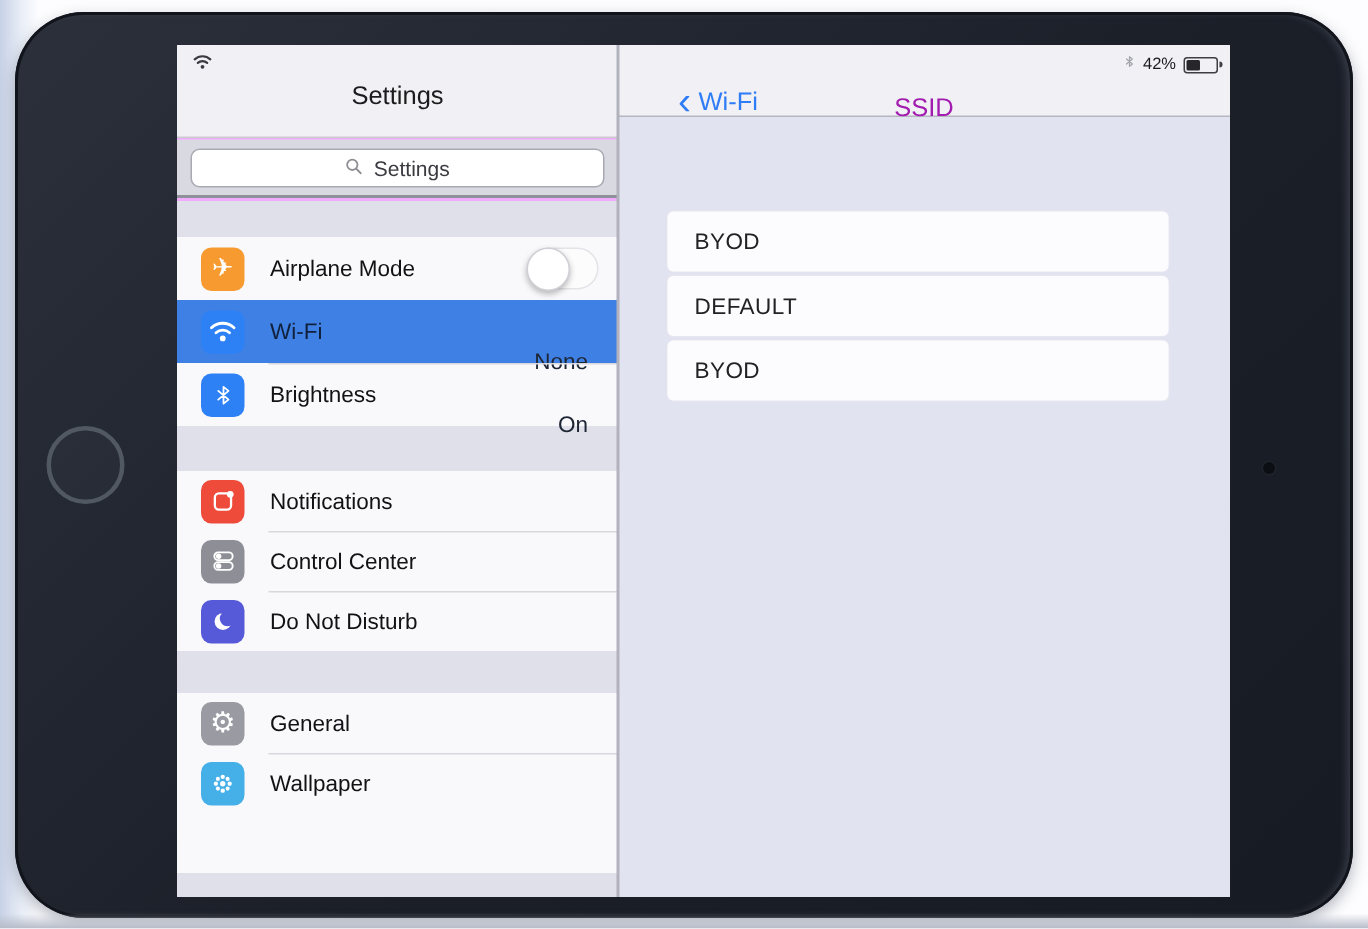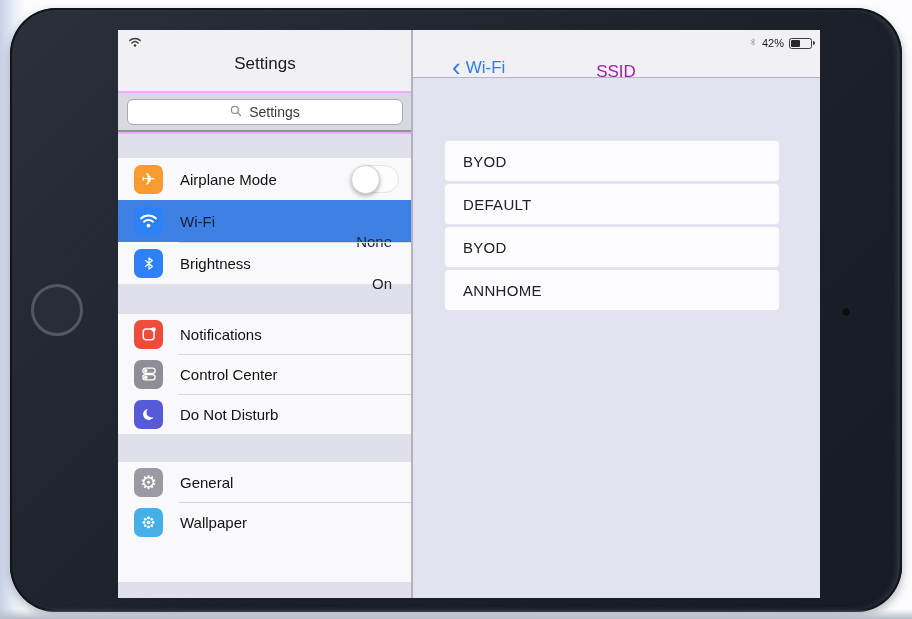--- a/index.html
+++ b/index.html
@@ -237,20 +237,19 @@
             <span class="back-label">Wi-Fi</span>
           </div>
           <div class="rp-title">SSID</div>
         </div>
 
         <div class="rp-body">
           <div class="ssid-list">
             <div class="ssid-card">BYOD</div>
             <div class="ssid-card">DEFAULT</div>
             <div class="ssid-card">BYOD</div>
-            <div class="ssid-card">ANNHOME</div>
           </div>
         </div>
       </div>
 
     </div>
   </div>
 </div>
 
 </body></html>

